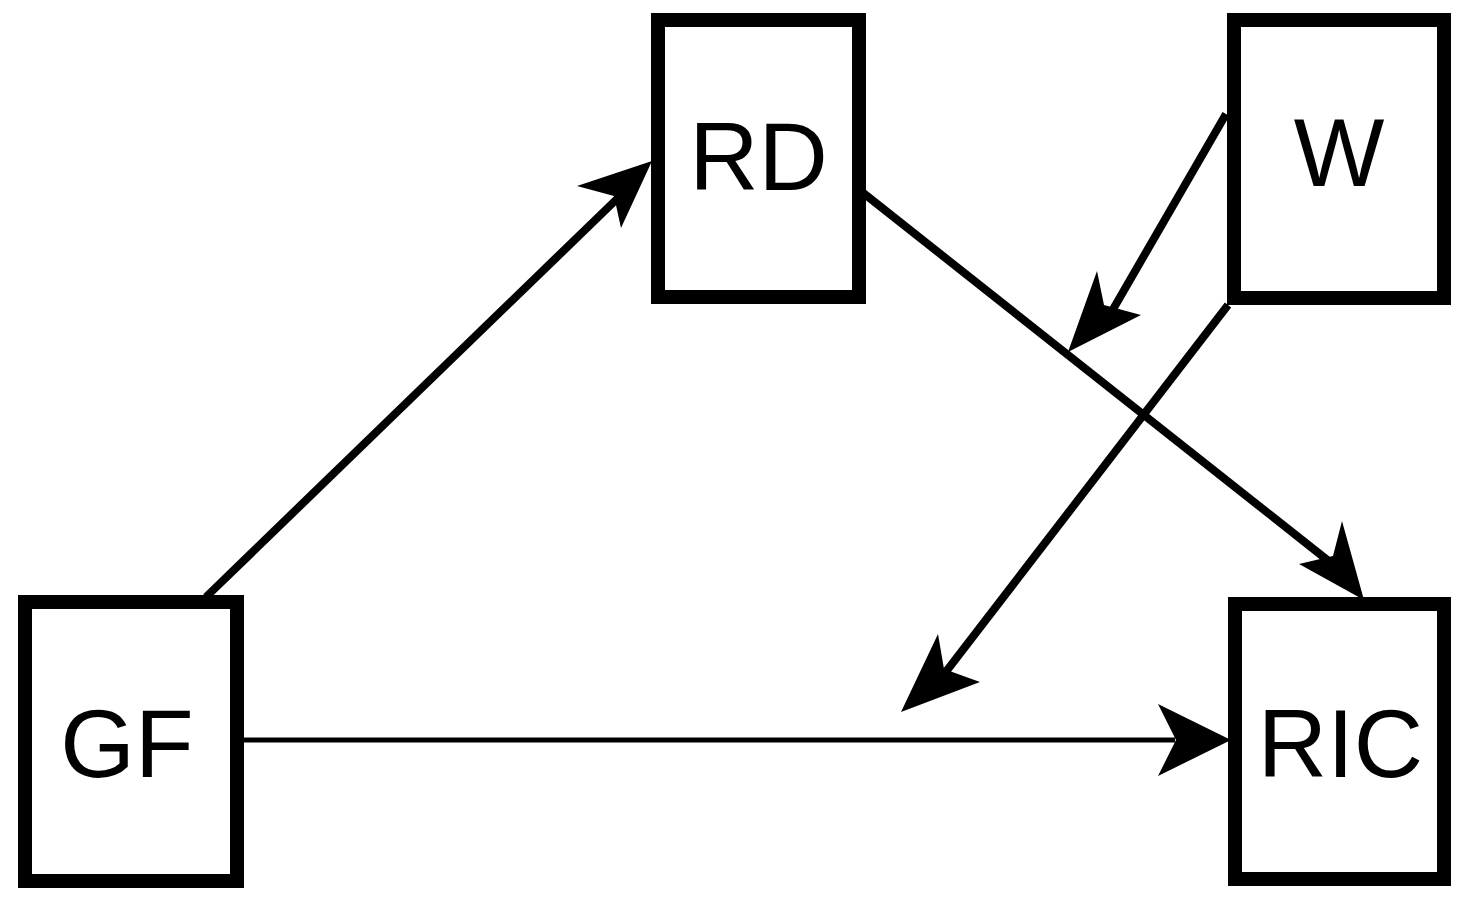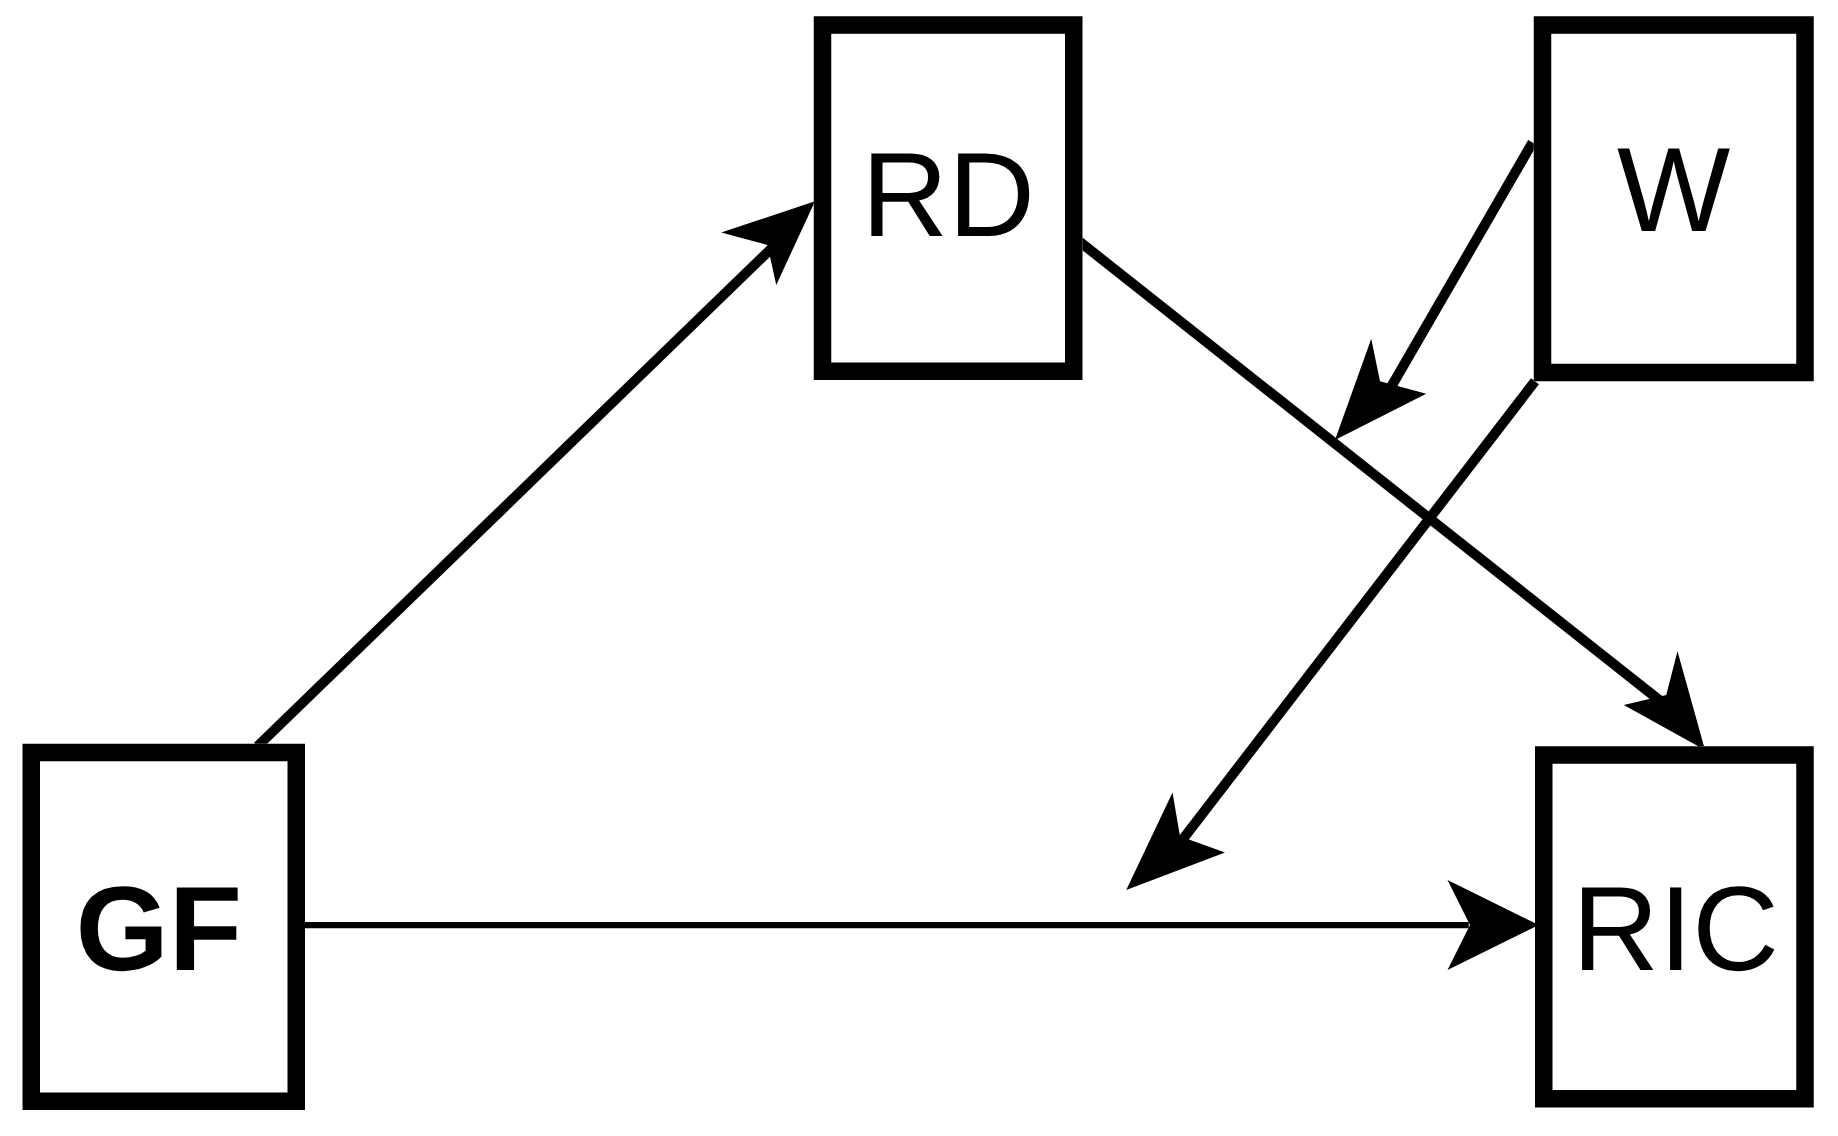--- a/index.html
+++ b/index.html
@@ -44,21 +44,21 @@
     user-select: none;
   }
   
   #node-rd  { left: 651px;  top: 13px;  width: 215px; height: 291px; }
   #node-w   { left: 1227px; top: 13px;  width: 224px; height: 292px; }
   #node-gf  { left: 18px;   top: 595px; width: 226px; height: 293px; }
   #node-ric { left: 1228px; top: 597px; width: 223px; height: 289px; text-align: center; }
 
   #node-rd  .node-label { transform: translateY(-2px); }
   #node-w   .node-label { transform: translateY(-6px); }
-  #node-gf  .node-label { transform: translate(-4px, 2px); font-weight: bold; }
+  #node-gf  .node-label { transform: translate(-4px, 2px); }
   #node-ric .node-label { transform: translate(1px, 2px); }
 </style>
 </head>
 <body>
 
 <div id="canvas">
 
   <svg id="edge-layer" viewBox="0 0 1470 909" xmlns="http://www.w3.org/2000/svg">
 
     <g>

